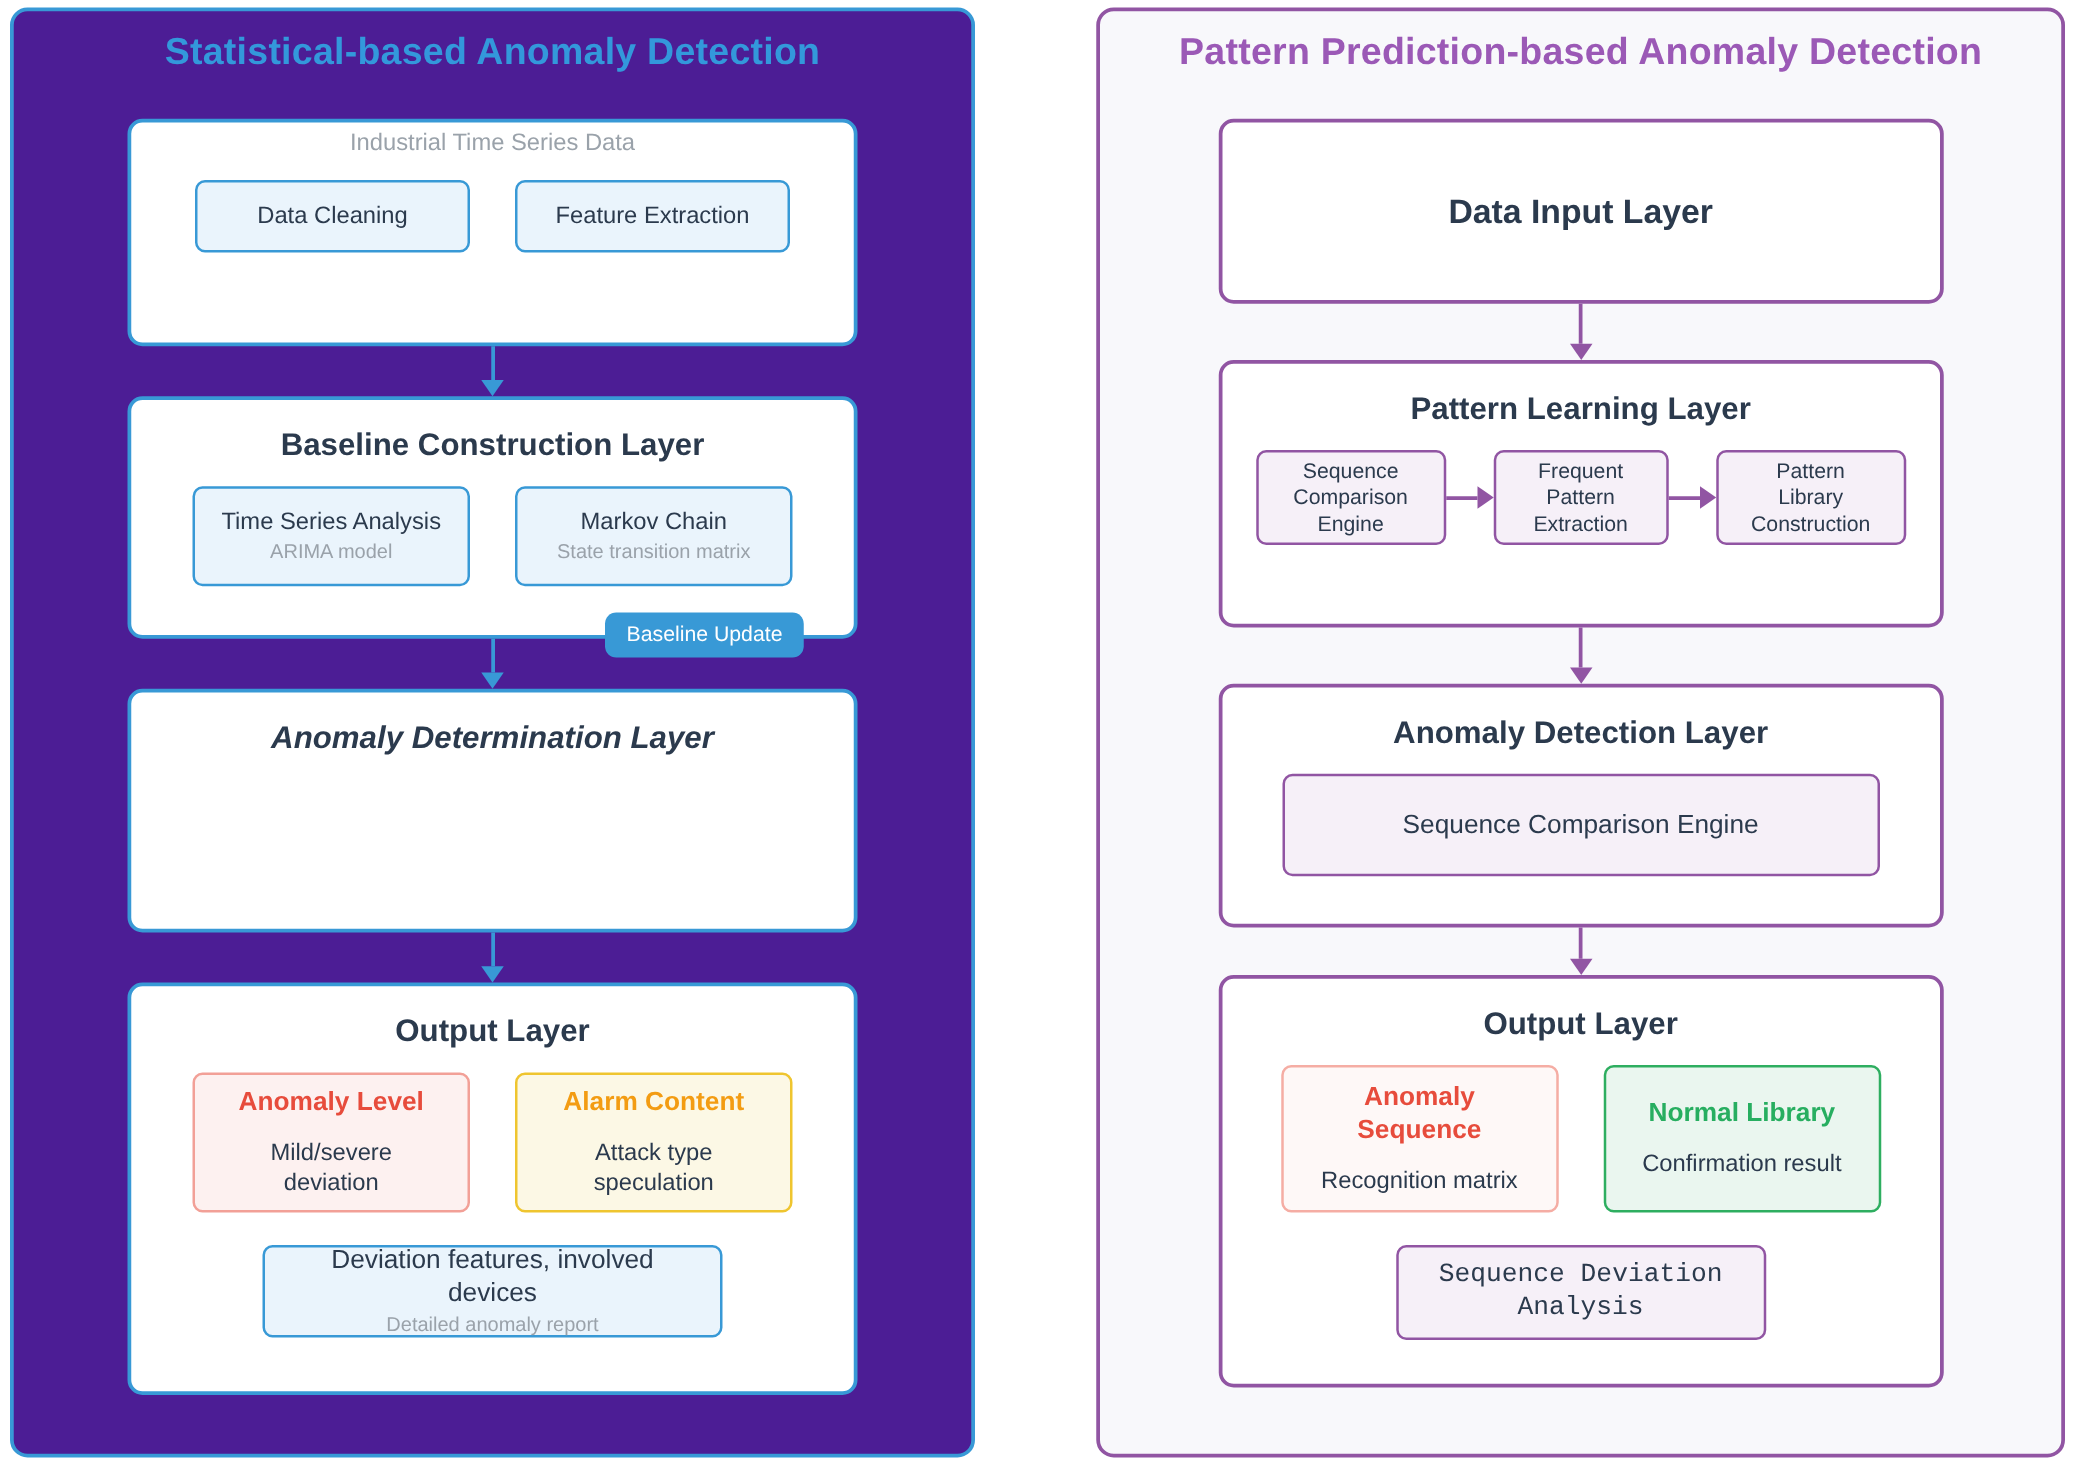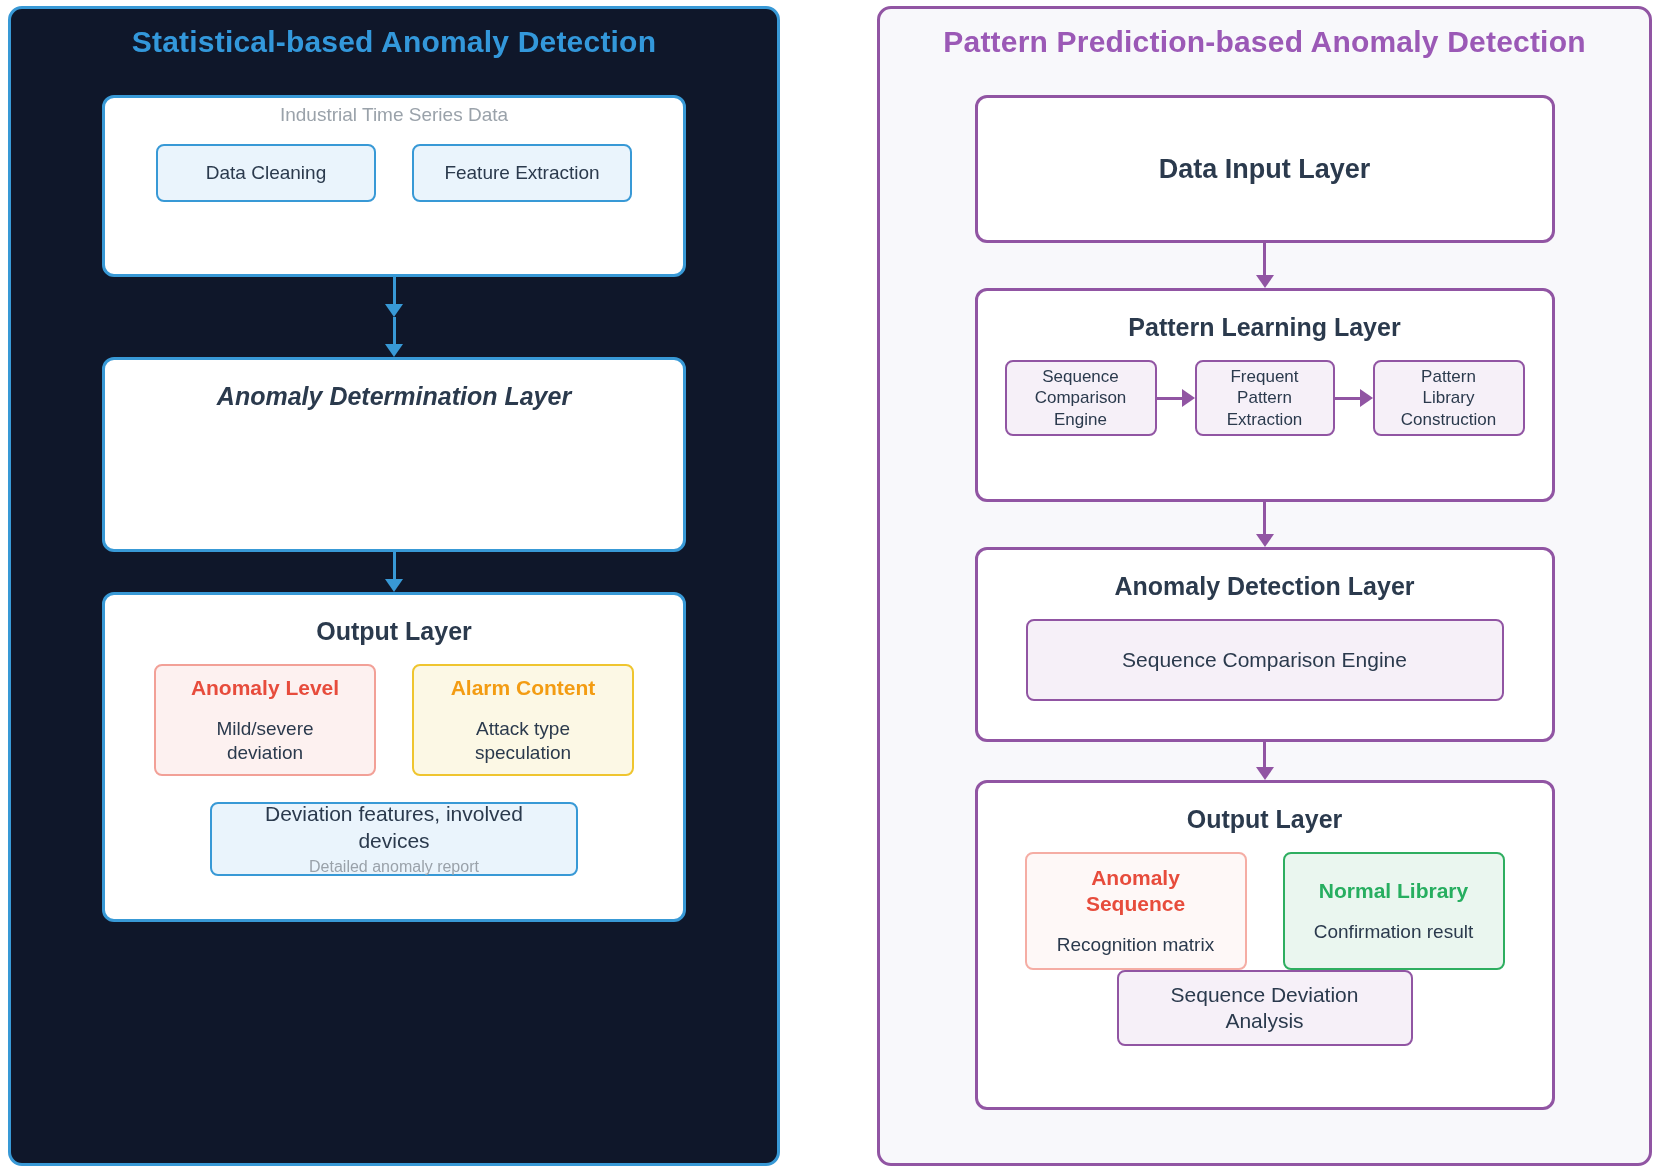--- a/index.html
+++ b/index.html
@@ -13,21 +13,21 @@
     --orange:#F39C12;
     --green:#27AE60;
   }
   *{box-sizing:border-box;margin:0;padding:0;}
   html,body{width:1659px;height:1174px;background:#ffffff;overflow:hidden;
     font-family:"Liberation Sans","DejaVu Sans",sans-serif;color:var(--navy);}
   .stage{position:relative;width:1659px;height:1174px;}
 
   
   .panel{position:absolute;top:6px;height:1160px;border-radius:14px;}
-  .panel.blue{left:8px;width:772px;border:3px solid var(--blue);background:#0f172a;}
+  .panel.blue{left:8px;width:772px;border:3px solid var(--blue);background:#4c1d95;}
   .panel.purple{left:877px;width:775px;border:3px solid var(--purple);background:#F8F8FB;}
   .panel-title{text-align:center;font-weight:bold;font-size:30px;margin-top:16px;letter-spacing:.2px;}
   .panel.blue .panel-title{color:var(--blue-title);}
   .panel.purple .panel-title{color:var(--purple-title);}
   .panel-body{display:flex;flex-direction:column;align-items:center;margin-top:36px;}
 
   
   .layer{position:relative;background:#ffffff;border-radius:12px;width:584px;
     display:flex;flex-direction:column;align-items:center;}
   .panel.blue .layer{border:3px solid var(--blue);}
@@ -62,21 +62,21 @@
   .chip .sub-gray{font-size:16px;color:var(--gray);margin-top:3px;}
 
   .w-clean{width:220px;height:58px;}
   .w-two{width:222px;height:80px;}
   .w-det{width:222px;height:86px;font-size:20px;}
   .w-out{width:222px;height:112px;}
   .w-report{width:368px;height:74px;margin-top:26px;font-size:21px;}
   .w-step{width:152px;height:76px;font-size:17px;}
   .w-engine{width:478px;height:82px;font-size:21px;}
   .w-rout{width:222px;height:118px;}
-  .w-seqdev{width:296px;height:76px;font-size:21px;}
+  .w-seqdev{width:296px;height:76px;margin-top:26px;font-size:21px;font-family:Liberation Mono, monospace;}
 
   
   .varrow{display:flex;flex-direction:column;align-items:center;height:40px;flex:0 0 auto;}
   .varrow .stem{width:3px;flex:1;}
   .varrow .head{width:0;height:0;border-left:9px solid transparent;border-right:9px solid transparent;}
   .varrow.blue .stem{background:var(--blue);}
   .varrow.blue .head{border-top:13px solid var(--blue);}
   .varrow.purple{height:45px;}
   .varrow.purple .stem{background:var(--purple);}
   .varrow.purple .head{border-top:13px solid var(--purple);}
@@ -104,20 +104,34 @@
           <div class="chip chip-blue w-clean">Data Cleaning</div>
           <div class="chip chip-blue w-clean">Feature Extraction</div>
         </div>
       </div>
 
       <div class="varrow blue">
         <div class="stem"></div>
         <div class="head"></div>
       </div>
 
+      <div class="layer h-baseline">
+        <div class="layer-title">Baseline Construction Layer</div>
+        <div class="chip-row">
+          <div class="chip chip-blue w-two">
+            <div>Time Series Analysis</div>
+            <div class="sub-gray">ARIMA model</div>
+          </div>
+          <div class="chip chip-blue w-two">
+            <div>Markov Chain</div>
+            <div class="sub-gray">State transition matrix</div>
+          </div>
+        </div>
+        <div class="badge-pill">Baseline Update</div>
+      </div>
 
       <div class="varrow blue">
         <div class="stem"></div>
         <div class="head"></div>
       </div>
 
       <div class="layer h-determ">
         <div class="layer-title">Anomaly Determination Layer</div>
       </div>
 

